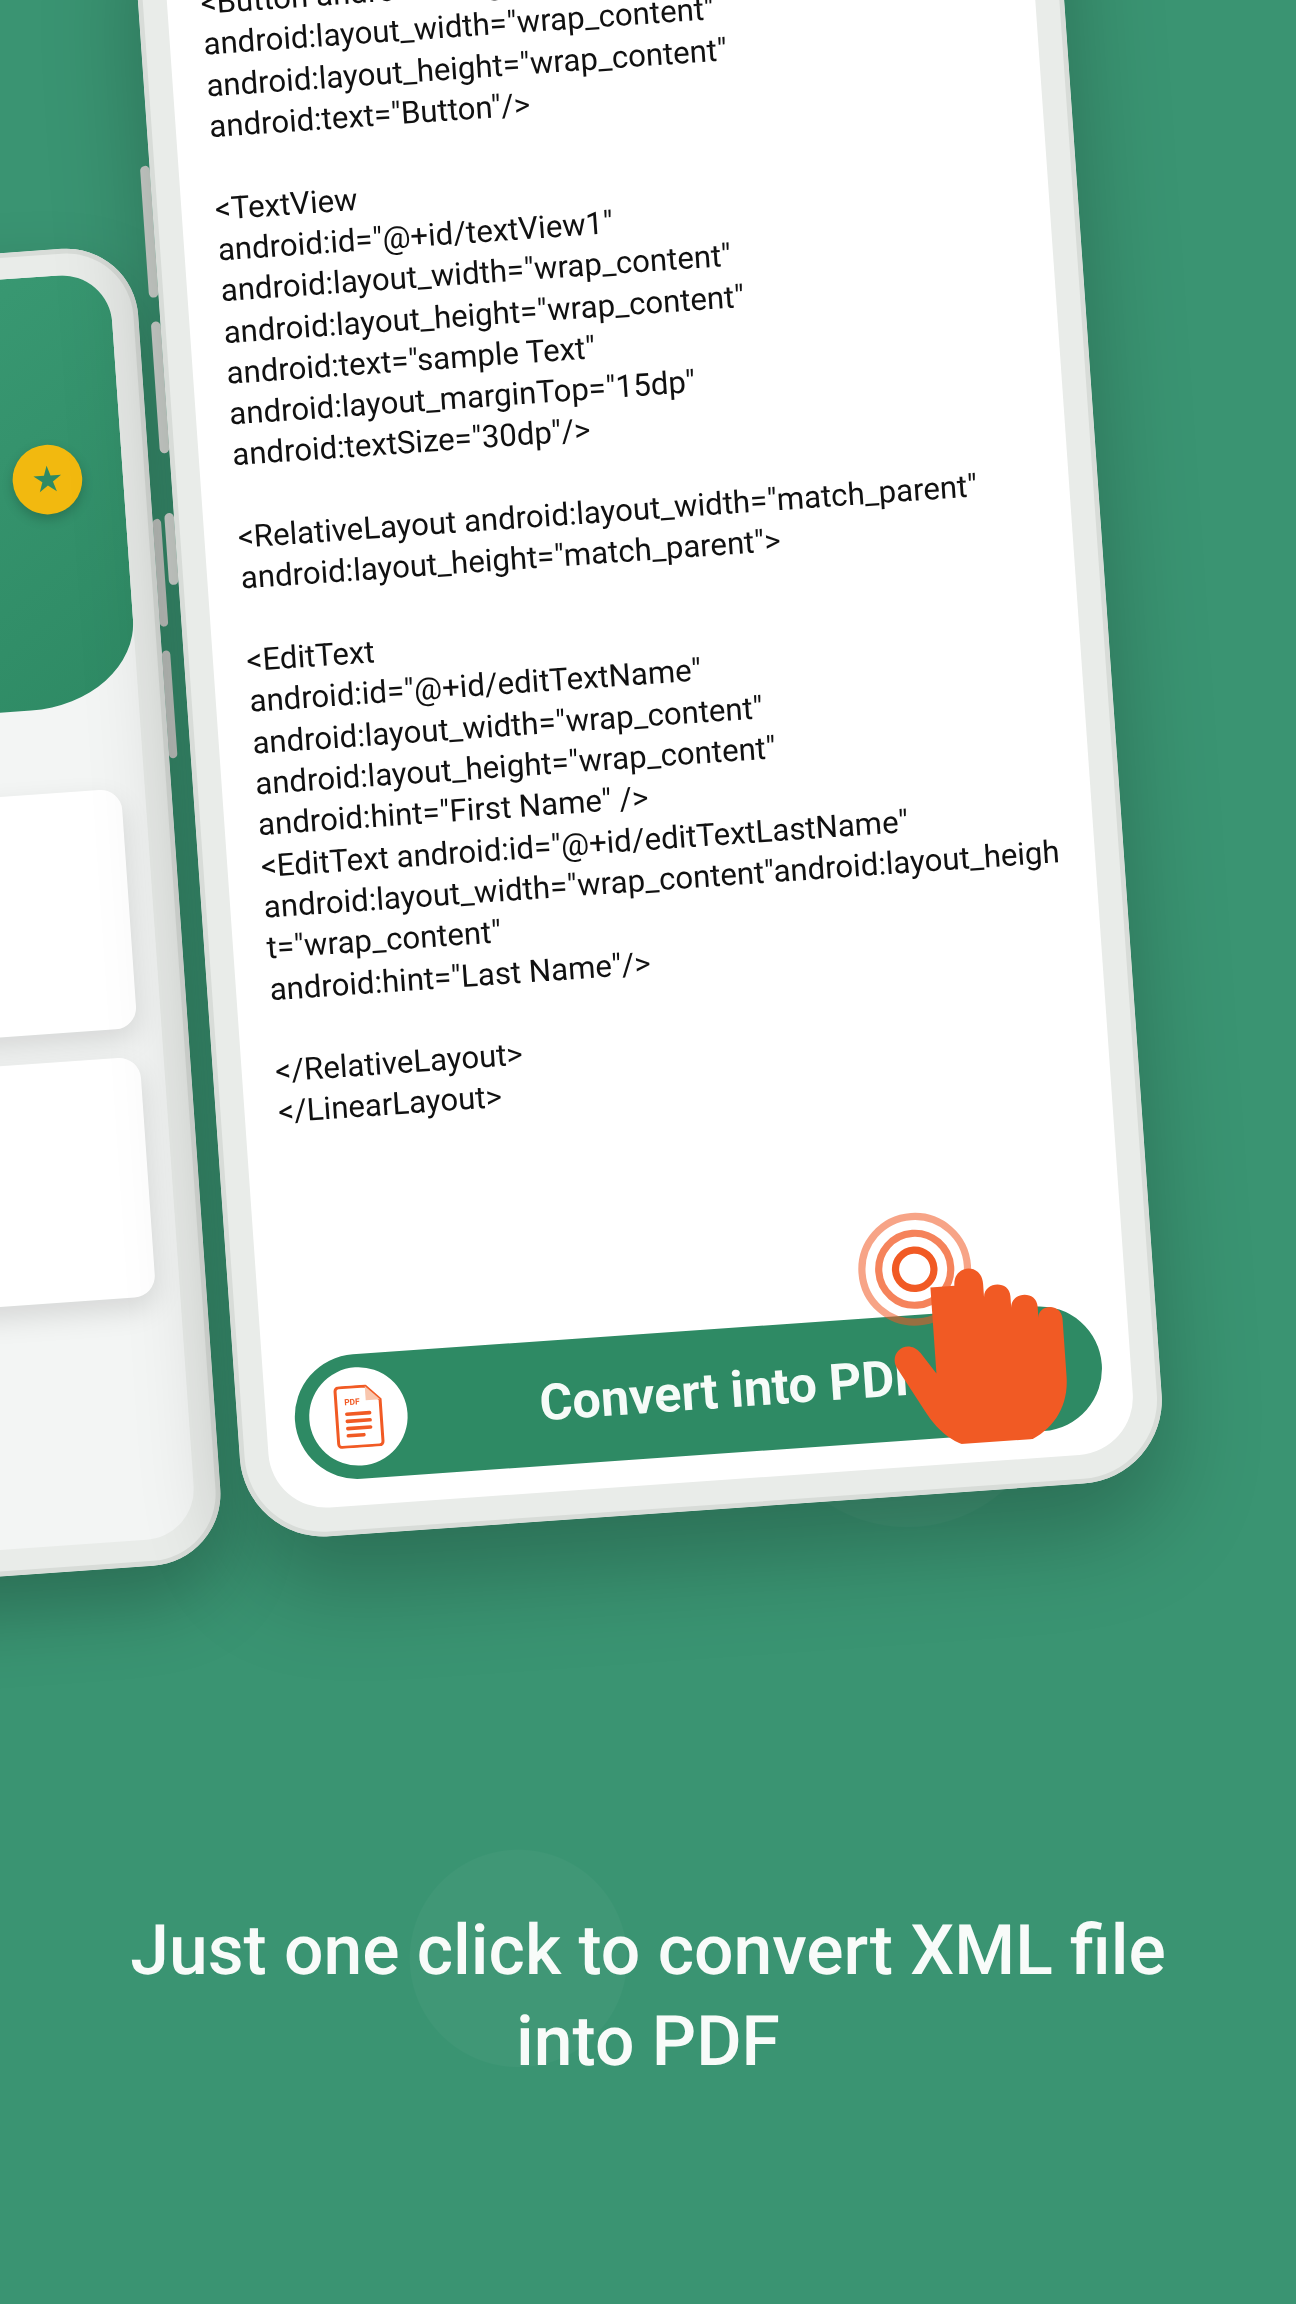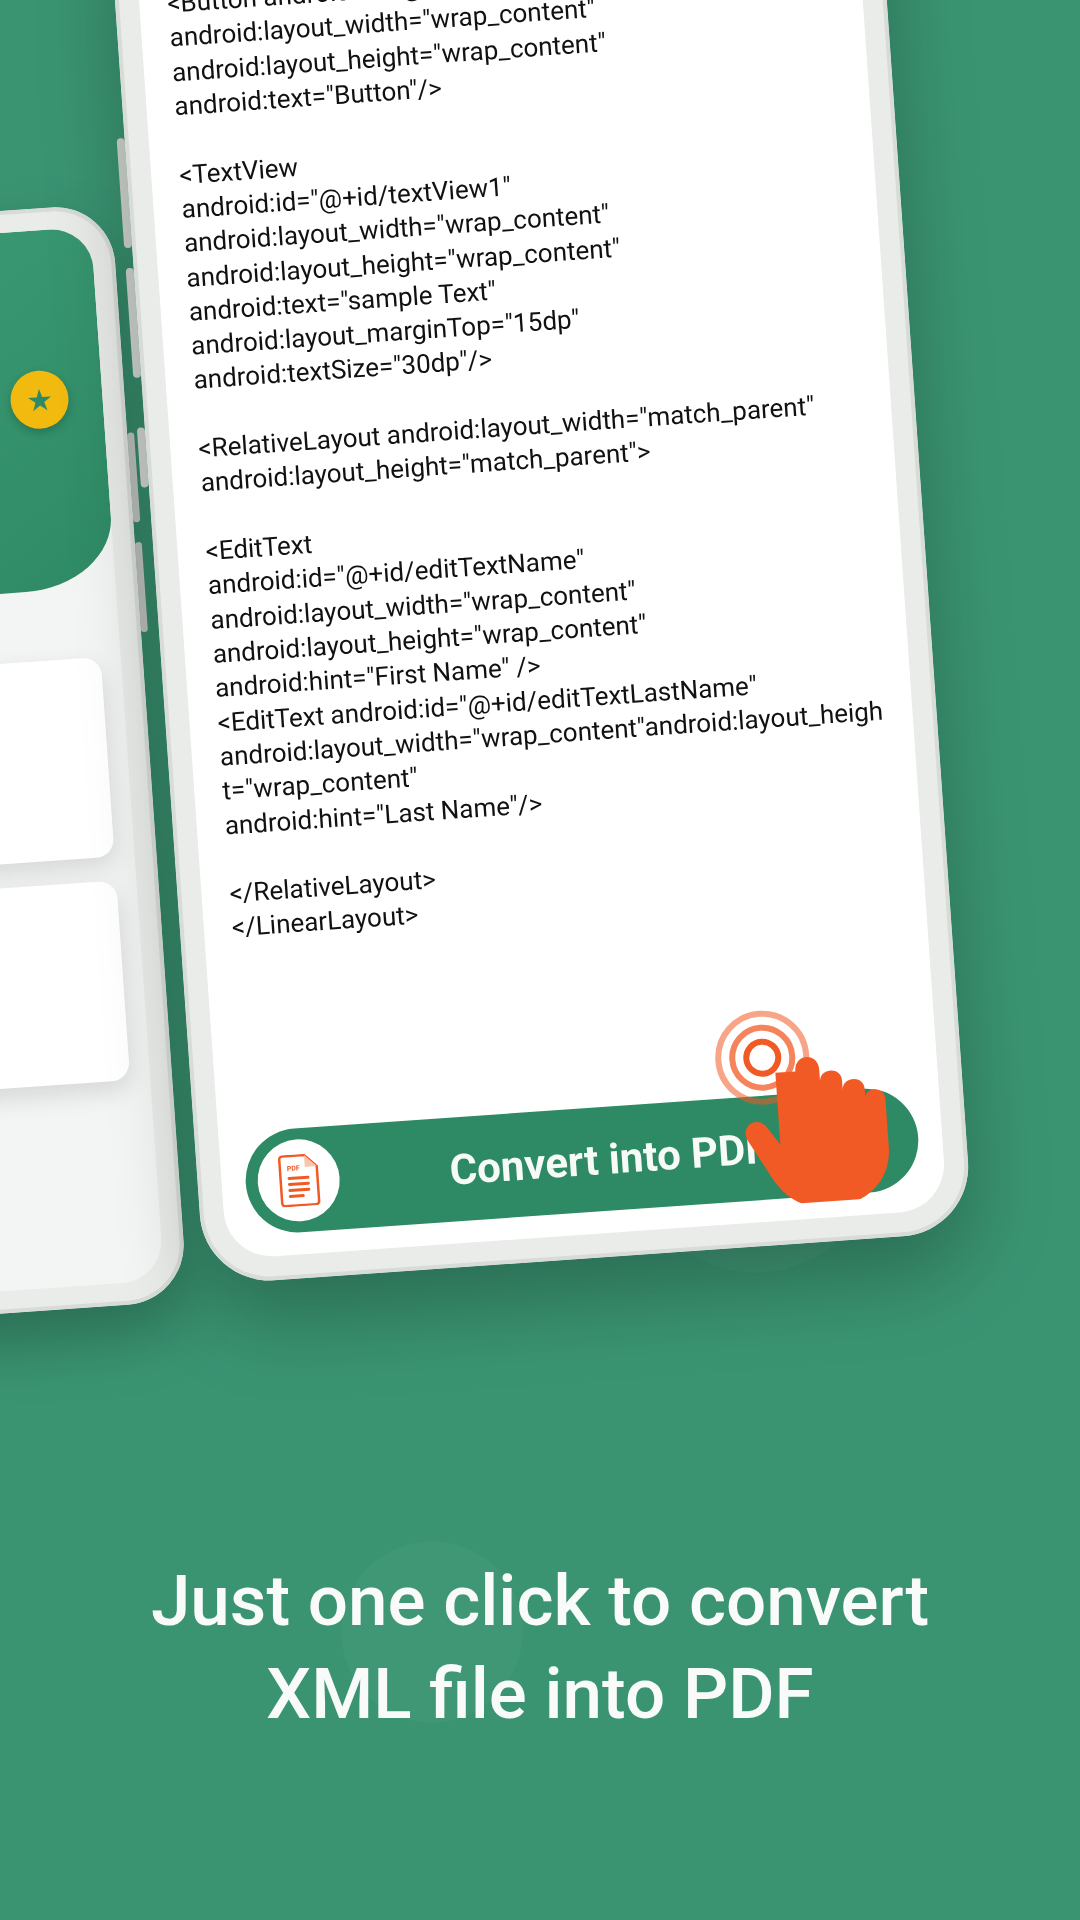--- a/index.html
+++ b/index.html
@@ -23,21 +23,21 @@
   }
 
   
   .tagline {
     position: absolute;
     left: 0; right: 0;
     bottom: 180px;
     text-align: center;
     color: #f8fbf9;
     font-weight: 500;
-    font-size: 71px;
+    font-size: 58px;
     line-height: 1.3;
     padding: 0 80px;
     margin-top: 44px;
   }
 
   
   .phone-main {
     position: absolute;
     top: -140px;
     left: 155px;

